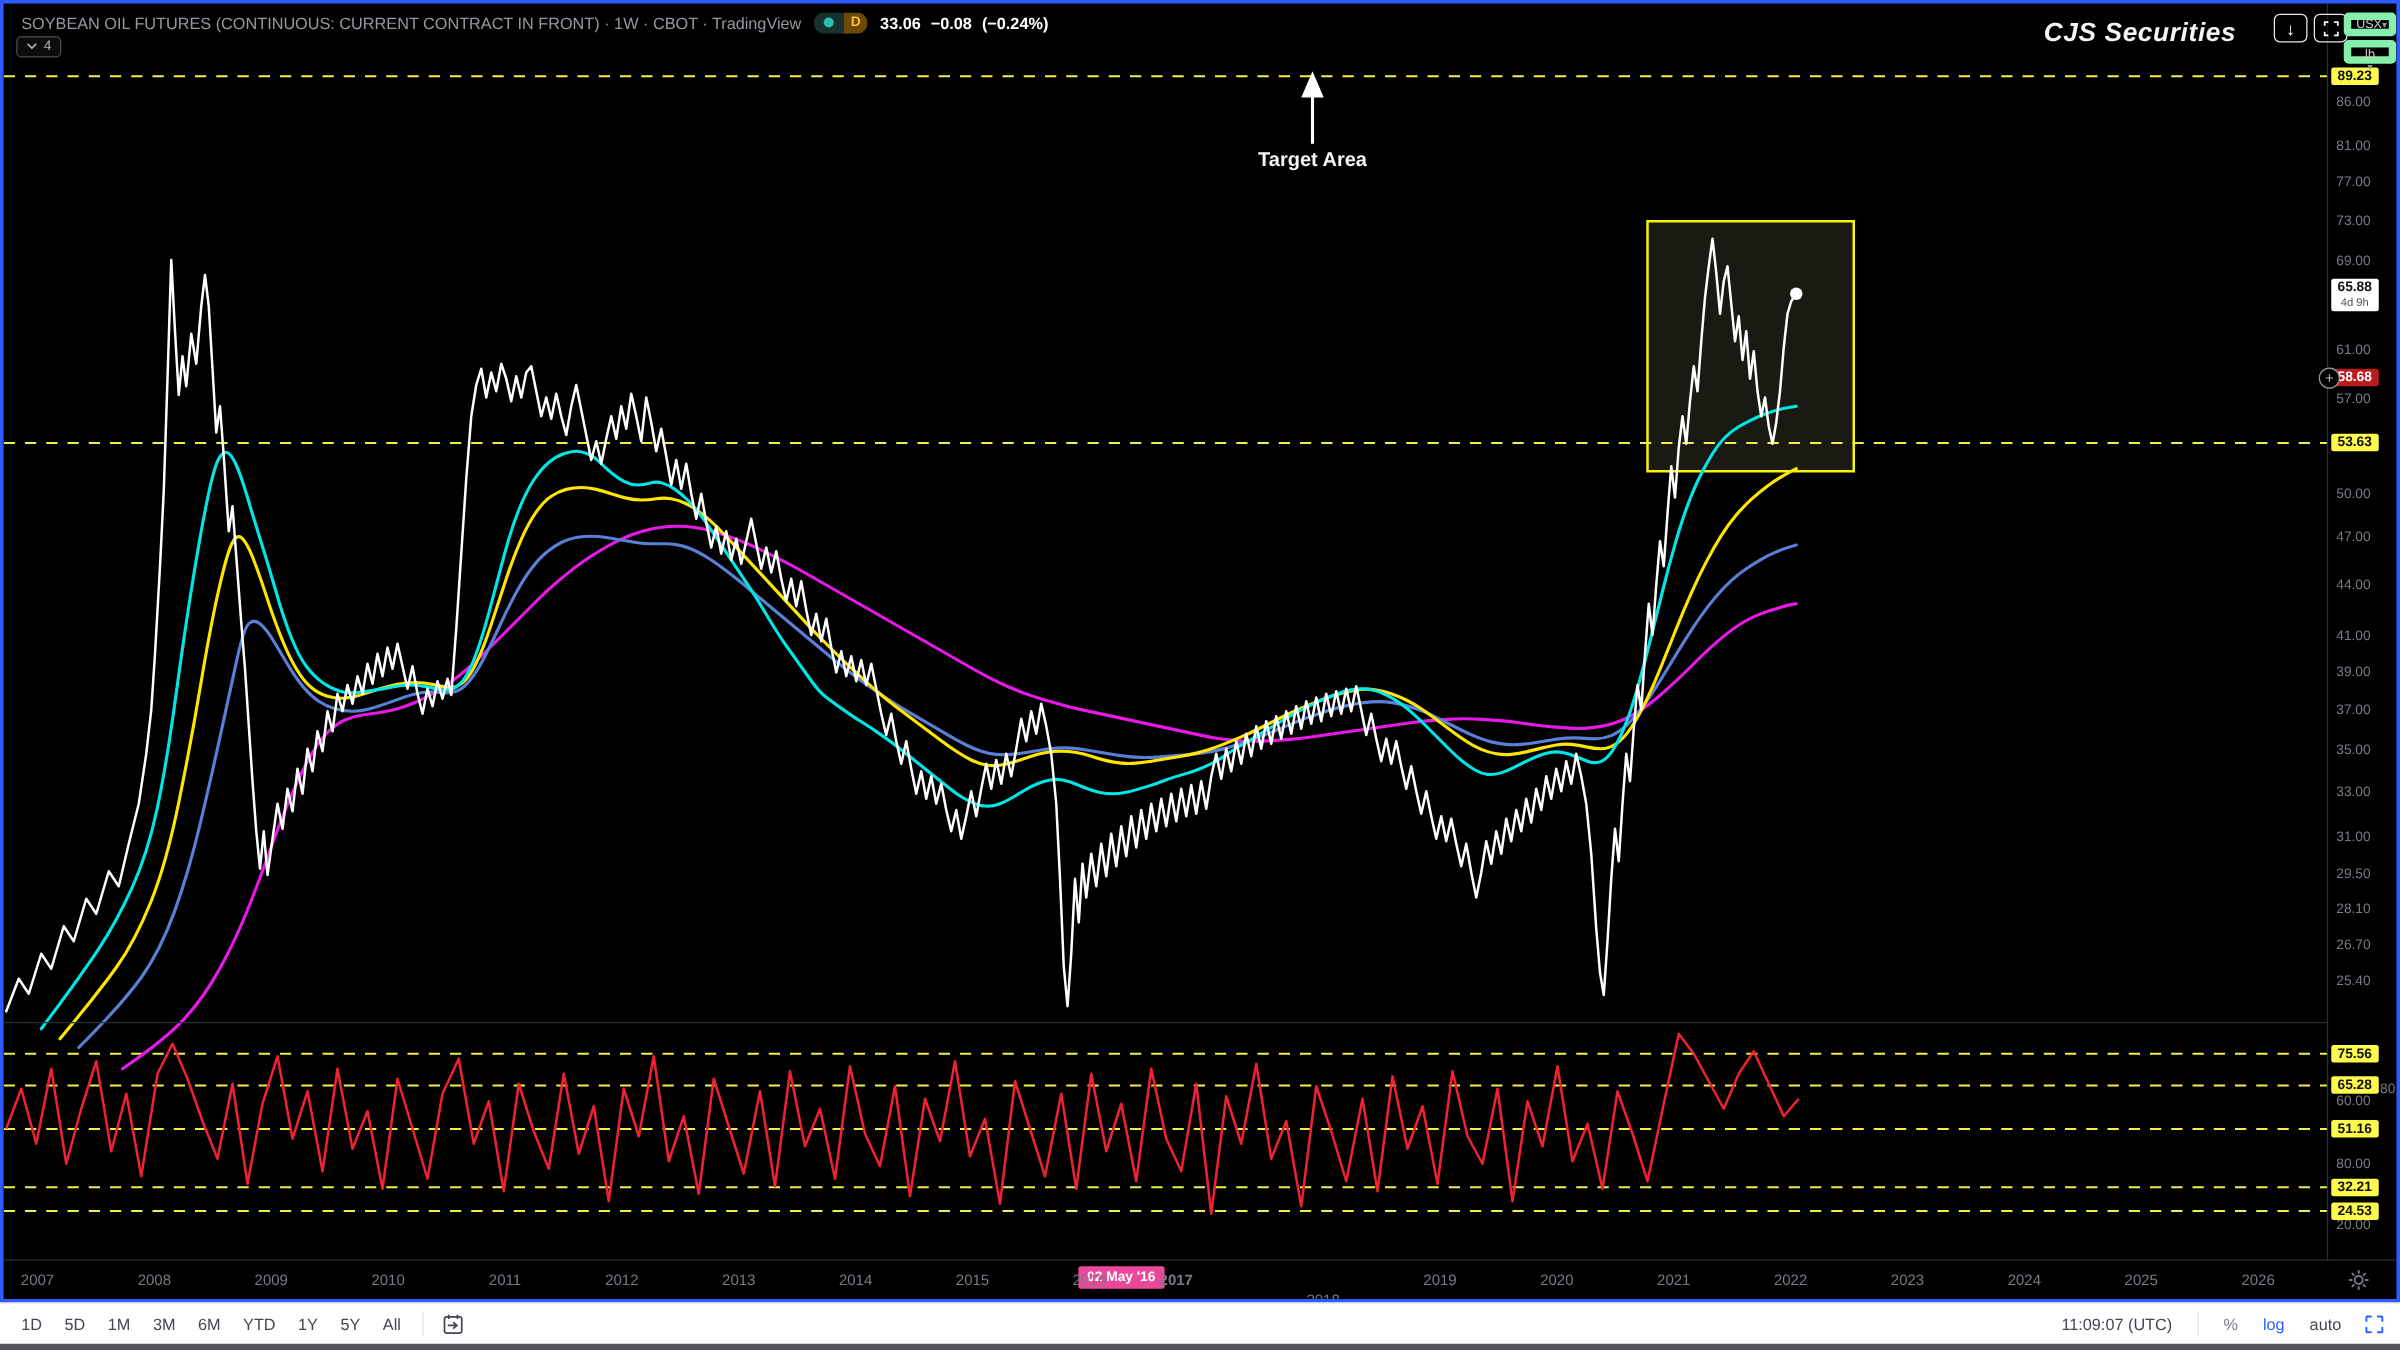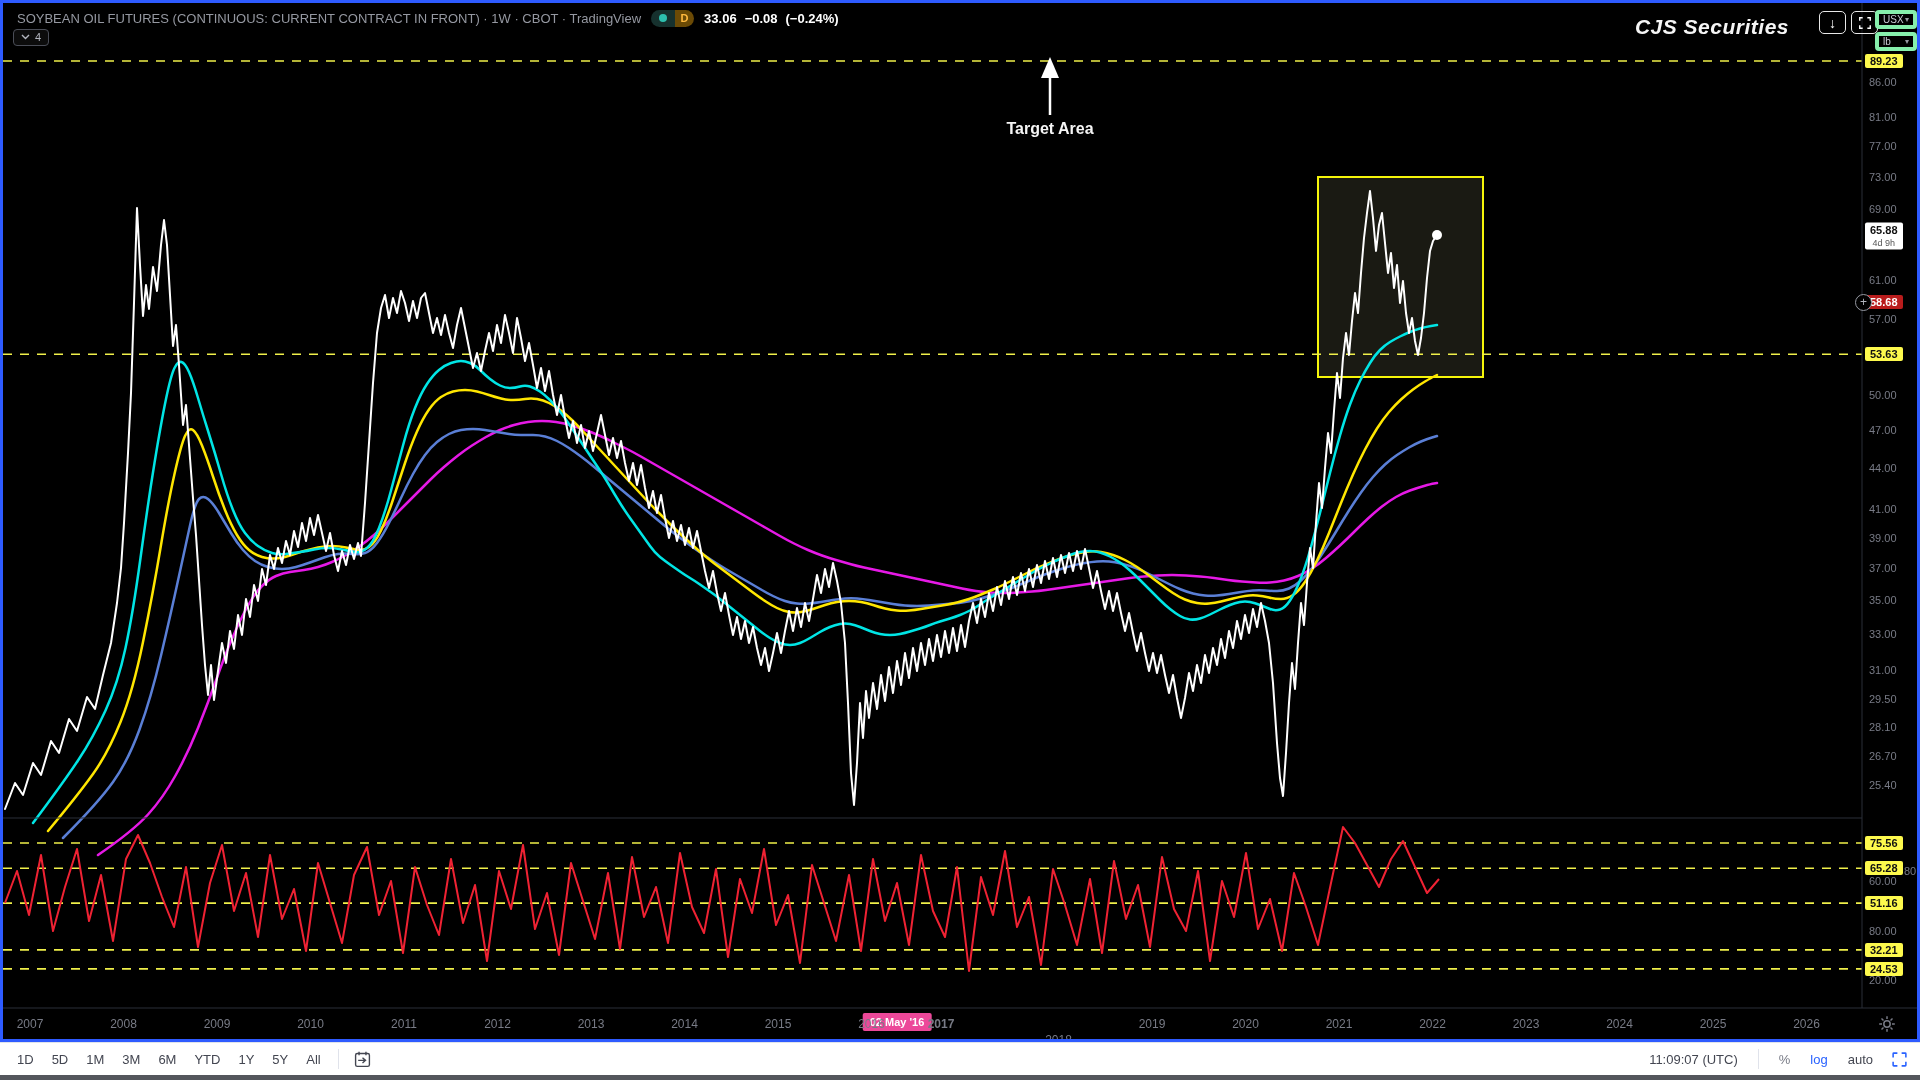--- a/index.html
+++ b/index.html
@@ -21,23 +21,23 @@
   #price-group { display:flex; gap:8px; color:#fff; font-size:13px; font-weight:bold; }
 
   #collapse-btn { position:absolute; left:10px; top:26px; border:1px solid #4a4d57; border-radius:4px; color:#b2b5be; font-size:11px; padding:1px 7px 2px 7px; display:flex; gap:5px; align-items:center; z-index:30; background:#0c0c0c; }
 
   #branding { position:absolute; right:128px; top:12px; color:#f5f5f5; font-size:21px; font-weight:bold; font-style:italic; z-index:30; letter-spacing:0.5px; }
 
   .tr-btn { position:absolute; top:8px; width:27px; height:23px; border:1.5px solid #e8e8e8; border-radius:5px; color:#fff; display:flex; align-items:center; justify-content:center; font-size:14px; z-index:30; background:rgba(0,0,0,0.4); }
   #btn-download { left:1816px; }
   #btn-frame { left:1848px; }
 
-  .unit-box { position:absolute; left:1872px; width:42px; height:19px; border:4px solid #86efac; border-radius:4px; color:#c8cbd4; font-size:10px; display:flex; align-items:center; justify-content:space-between; padding:0 4px; z-index:31; background:#000; }
+  .unit-box { position:absolute; left:1872px; width:42px; height:19px; border:6px solid #86efac; border-radius:4px; color:#c8cbd4; font-size:10px; display:flex; align-items:center; justify-content:space-between; padding:0 4px; z-index:31; background:#000; }
   #unit-currency { top:7px; }
-  #unit-measure { top:29px; }
+  #unit-measure { top:29px;flex-direction:column; }
   .chev { font-size:8px; color:#9598a1; }
 
   
   #right-axis { position:absolute; left:1860px; top:0; width:54px; height:1005px; z-index:20; }
   .tick-label { position:absolute; left:0; width:100%; transform:translateY(-50%); color:#787b86; font-size:11px; text-align:left; padding-left:6px; }
   .lvl-label { position:absolute; left:2px; transform:translateY(-50%); font-size:11px; font-weight:bold; border-radius:2px; padding:1px 5px; }
   .lvl-yellow { background:#fdf94d; color:#111; }
   .lvl-white { background:#fff; color:#111; text-align:center; line-height:12px; }
   .lvl-dark { background:#b91c1c; color:#fff; }
   .lvl-sub { font-size:9px; font-weight:normal; color:#555; }

